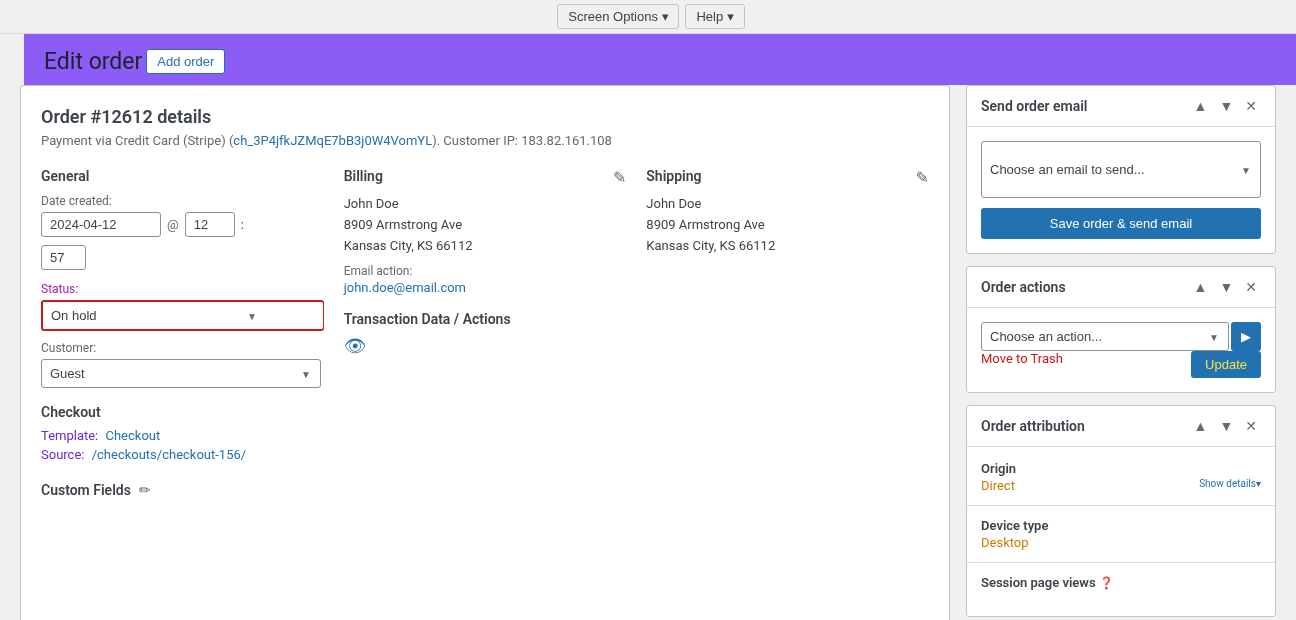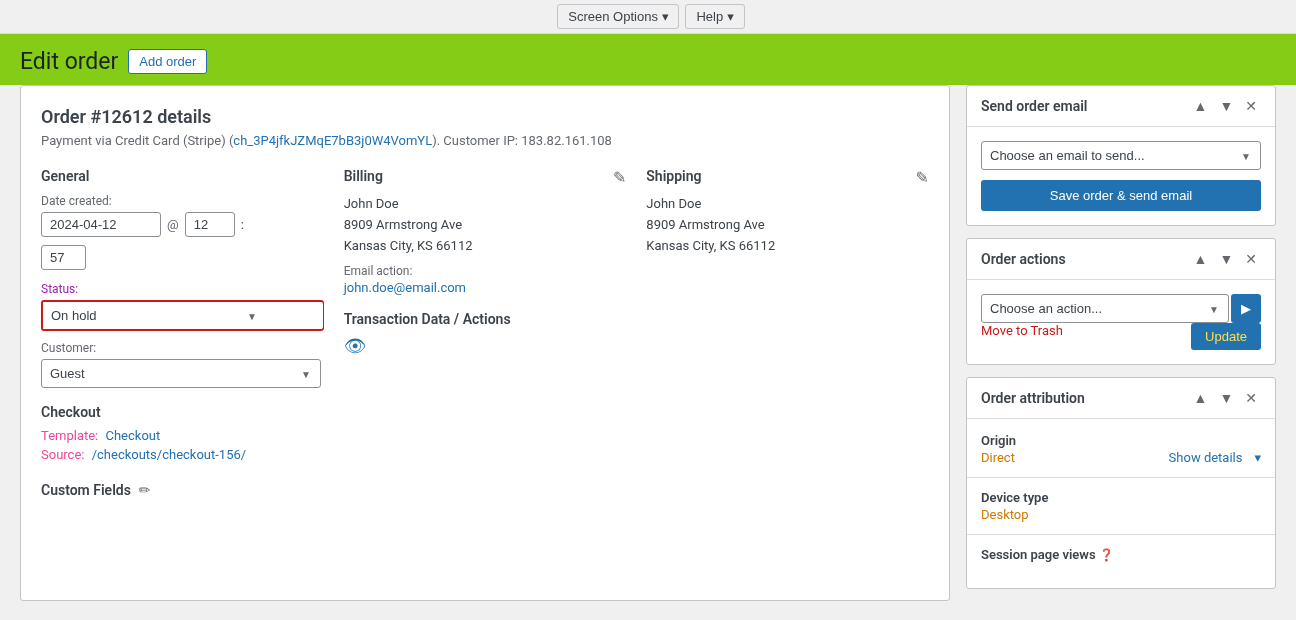--- a/index.html
+++ b/index.html
@@ -3,21 +3,21 @@
   <meta charset="utf-8">
   <style>
     * { box-sizing: border-box; margin: 0; padding: 0; }
     body { font-family: -apple-system, BlinkMacSystemFont, "Segoe UI", Roboto, sans-serif; font-size: 13px; background: #f0f0f1; color: #3c434a; }
 
     
     .top-bar { display: flex; justify-content: center; align-items: center; background: #f0f0f1; padding: 0 12px; height: 34px; border-bottom: 1px solid #dcdcde; }
     .top-bar-btn { background: #f0f0f1; border: 1px solid #c3c4c7; border-radius: 3px; padding: 4px 10px; font-size: 13px; cursor: pointer; color: #3c434a; display: flex; align-items: center; gap: 4px; margin-left: 6px; }
 
     
-    .page-header { display: flex; align-items: center; gap: 10px; padding: 14px 20px 10px 20px; background: #84cc16; }
+    .page-header { display: flex; align-items: center; gap: 4px; padding: 14px 20px 10px 20px; background: #8b5cf6; margin-left: 24px; }
     .page-title { font-size: 23px; font-weight: 400; color: #1d2327; }
     .add-order-btn { border: 1px solid #2271b1; color: #2271b1; background: #fff; border-radius: 3px; padding: 4px 10px; font-size: 13px; cursor: pointer; }
 
     
     .main-layout { display: flex; gap: 16px; padding: 0 20px 20px 20px; }
 
     
     .main-panel { flex: 1; background: #fff; border: 1px solid #c3c4c7; border-radius: 3px; padding: 20px; }
     .order-details-title { font-size: 18px; font-weight: 600; margin-bottom: 6px; }
     .order-subtitle { color: #646970; font-size: 13px; margin-bottom: 20px; }
@@ -42,21 +42,21 @@
 
     .customer-label { color: #646970; font-size: 12px; margin-top: 10px; margin-bottom: 4px; }
     .customer-select-wrapper { position: relative; display: inline-block; width: 280px; border-radius: 13px; }
     .customer-select-wrapper::after { content: "▼"; font-size: 10px; position: absolute; right: 10px; top: 50%; transform: translateY(-50%); pointer-events: none; color: #646970; }
     .customer-select { border: 1px solid #8c8f94; border-radius: 3px; padding: 6px 8px; font-size: 13px; color: #3c434a; background: #fff; width: 100%; cursor: pointer; appearance: none; -webkit-appearance: none; }
 
     .checkout-section { margin-top: 16px; }
     .checkout-title { font-weight: 600; font-size: 14px; margin-bottom: 8px; }
     .checkout-row { font-size: 13px; margin-bottom: 4px; color: #646970; }
     .checkout-row a { color: #2271b1; text-decoration: none; }
-    .checkout-row span.label { color: #ec4899; }
+    .checkout-row span.label { color: #6d28d9; }
 
     .custom-fields { margin-top: 20px; display: flex; align-items: center; gap: 8px; }
     .custom-fields-title { font-weight: 600; font-size: 14px; }
     .pencil-icon { color: #646970; cursor: pointer; font-size: 14px; }
 
     
     .billing-col, .shipping-col { position: relative; }
     .col-edit-icon { position: absolute; top: 0; right: 0; color: #646970; cursor: pointer; font-size: 16px; }
     .address-line { font-size: 13px; color: #3c434a; line-height: 1.6; }
     .email-label { color: #646970; font-size: 12px; margin-top: 8px; margin-bottom: 2px; }
@@ -69,40 +69,40 @@
     .sidebar { width: 310px; display: flex; flex-direction: column; gap: 0; }
     .sidebar-box { background: #fff; border: 1px solid #c3c4c7; border-radius: 3px; margin-bottom: 12px; }
     .sidebar-box-header { display: flex; justify-content: space-between; align-items: center; padding: 10px 14px; border-bottom: 1px solid #dcdcde; }
     .sidebar-box-title { font-weight: 600; font-size: 14px; }
     .sidebar-box-controls { display: flex; gap: 4px; align-items: center; }
     .ctrl-btn { background: none; border: none; cursor: pointer; color: #646970; font-size: 14px; padding: 2px 4px; }
     .sidebar-box-body { padding: 14px; }
 
     .email-dropdown-wrapper { position: relative; margin-bottom: 10px; }
     .email-dropdown-wrapper::after { content: "▼"; font-size: 10px; position: absolute; right: 10px; top: 50%; transform: translateY(-50%); pointer-events: none; color: #646970; }
-    .email-dropdown { border: 1px solid #8c8f94; border-radius: 3px; padding: 6px 8px; font-size: 13px; color: #3c434a; background: #fff; width: 100%; appearance: none; -webkit-appearance: none; cursor: pointer; }
+    .email-dropdown { border: 1px solid #8c8f94; border-radius: 3px; padding: 20px 8px; font-size: 13px; color: #3c434a; background: #fff; width: 100%; appearance: none; -webkit-appearance: none; cursor: pointer; }
 
     .save-email-btn { background: #2271b1; color: #fff; border: none; border-radius: 3px; padding: 8px 14px; font-size: 13px; cursor: pointer; width: 100%; }
 
     .action-row { display: flex; gap: 2px; }
     .action-dropdown-wrapper { position: relative; flex: 1; }
     .action-dropdown-wrapper::after { content: "▼"; font-size: 10px; position: absolute; right: 10px; top: 50%; transform: translateY(-50%); pointer-events: none; color: #646970; }
     .action-dropdown { border: 1px solid #8c8f94; border-radius: 3px; padding: 6px 8px; font-size: 13px; color: #3c434a; background: #fff; width: 100%; appearance: none; -webkit-appearance: none; cursor: pointer; }
     .action-go-btn { background: #2271b1; color: #fff; border: none; border-radius: 3px; padding: 6px 10px; font-size: 13px; cursor: pointer; }
 
     .trash-update-row { display: flex; justify-content: space-between; align-items: flex-start; }
     .move-trash-link { color: #cc1818; text-decoration: none; font-size: 13px; }
     .update-btn { background: #2271b1; color: #fde047; border: none; border-radius: 3px; padding: 6px 14px; font-size: 13px; cursor: pointer; }
 
     
     .attribution-row { margin-bottom: 12px; }
     .attribution-key { font-weight: 600; font-size: 13px; margin-bottom: 2px; }
     .attribution-val { color: #cc7a00; font-size: 13px; }
     .attribution-origin-row { display: flex; justify-content: space-between; align-items: flex-start; }
-    .show-details-link { color: #2271b1; text-decoration: none; font-size: 13px; display: flex; align-items: center; gap: 12px; }
+    .show-details-link { color: #2271b1; text-decoration: none; font-size: 10px; display: flex; align-items: center; gap: 0; }
 
     .divider { height: 1px; background: #dcdcde; margin: 0 -14px 12px -14px; }
   </style>
 </head>
 <body>
 
 <div class="top-bar">
   <button class="top-bar-btn">
     <span>Screen Options</span>
     <span>▾</span>

